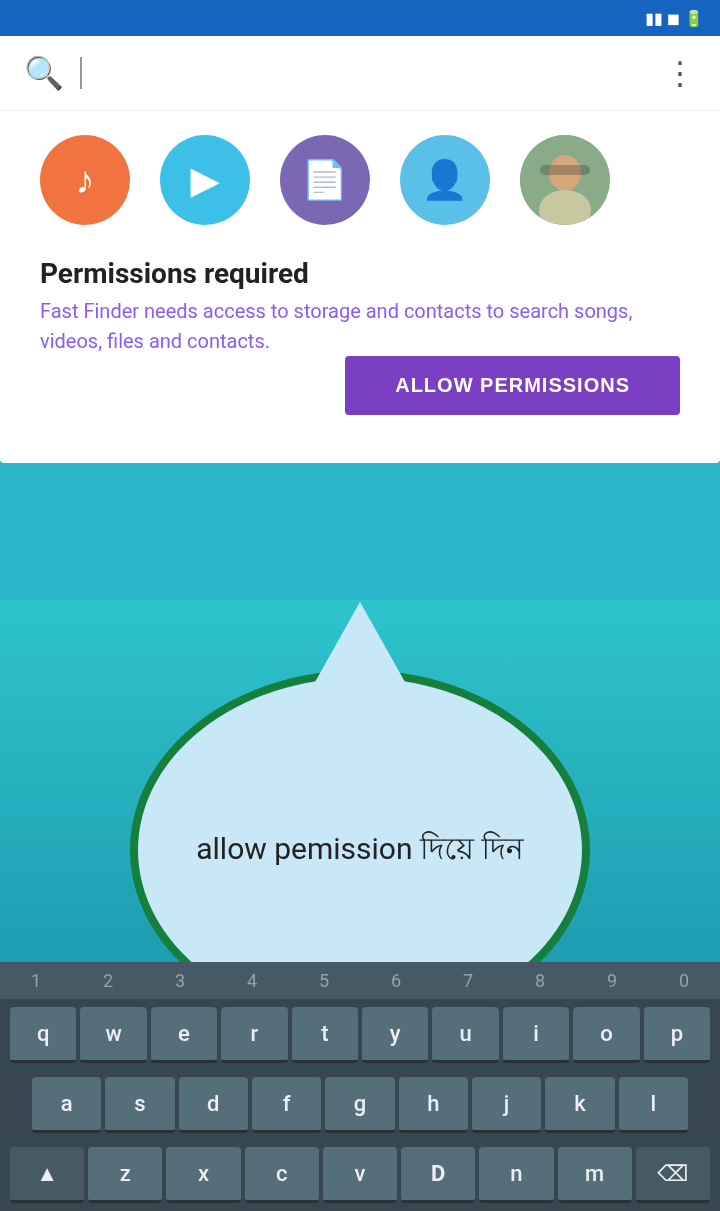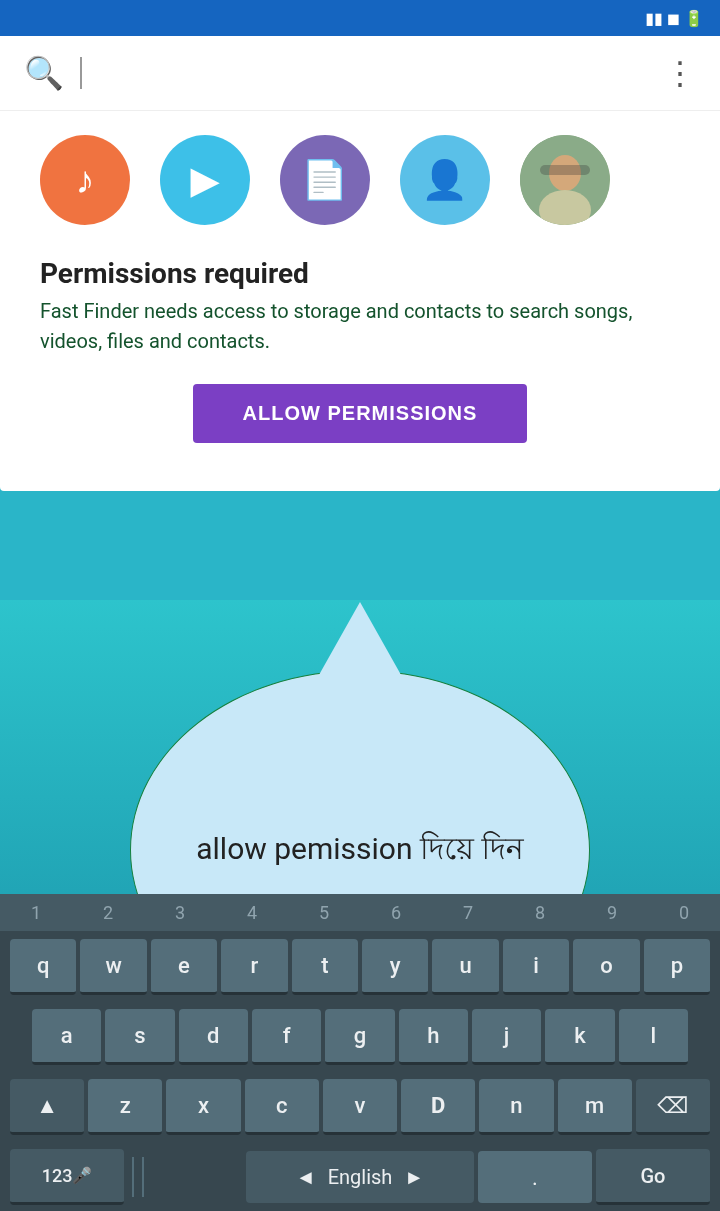--- a/index.html
+++ b/index.html
@@ -119,29 +119,28 @@
 
     .permission-title {
       font-size: 28px;
       font-weight: bold;
       color: #222;
       margin-bottom: 6px;
     }
 
     .permission-desc {
       font-size: 20px;
-      color: #14532d;
+      color: #8b5cf6;
       line-height: 1.5;
     }
 
     
     .allow-btn-wrap {
       display: flex;
-      justify-content: center;
-      margin-top: 28px;
+      justify-content: flex-end;
     }
 
     .allow-btn {
       background: #7b3fc4;
       color: #fff;
       font-size: 20px;
       font-weight: bold;
       letter-spacing: 1px;
       padding: 18px 50px;
       border: none;
@@ -179,21 +178,21 @@
       left: 50%;
       transform: translateX(-50%);
       z-index: 20;
       display: flex;
       flex-direction: column;
       align-items: center;
     }
 
     .bubble-body {
       background: #c8e8f8;
-      border: 1px solid #15803d;
+      border: 8px solid #15803d;
       border-radius: 50%;
       width: 460px;
       height: 360px;
       display: flex;
       align-items: center;
       justify-content: center;
       font-size: 30px;
       color: #222;
       text-align: center;
       padding: 30px;
@@ -451,30 +450,13 @@
     <div class="key">z</div>
     <div class="key">x</div>
     <div class="key">c</div>
     <div class="key">v</div>
     <div class="key" style="font-weight:bold;">D</div>
     <div class="key">n</div>
     <div class="key">m</div>
     <div class="key delete-key">⌫</div>
   </div>
 
-  <div class="keyboard-bottom">
-    <div class="key numbers-key">
-      <span>123</span>
-      <span style="font-size:16px;">🎤</span>
-    </div>
-    <div style="display:flex; align-items:center; margin: 2px 2px; flex:1;">
-      <div style="width:2px; height:40px; background:#546e7a; margin:0 4px;"></div>
-      <div style="width:2px; height:40px; background:#546e7a; margin:0 4px;"></div>
-    </div>
-    <div class="keyboard-lang">
-      <span>◄</span>
-      <span>English</span>
-      <span>►</span>
-    </div>
-    <div class="keyboard-dot">.</div>
-    <div class="key go-key">Go</div>
-  </div>
 </div>
 
 </body></html>

